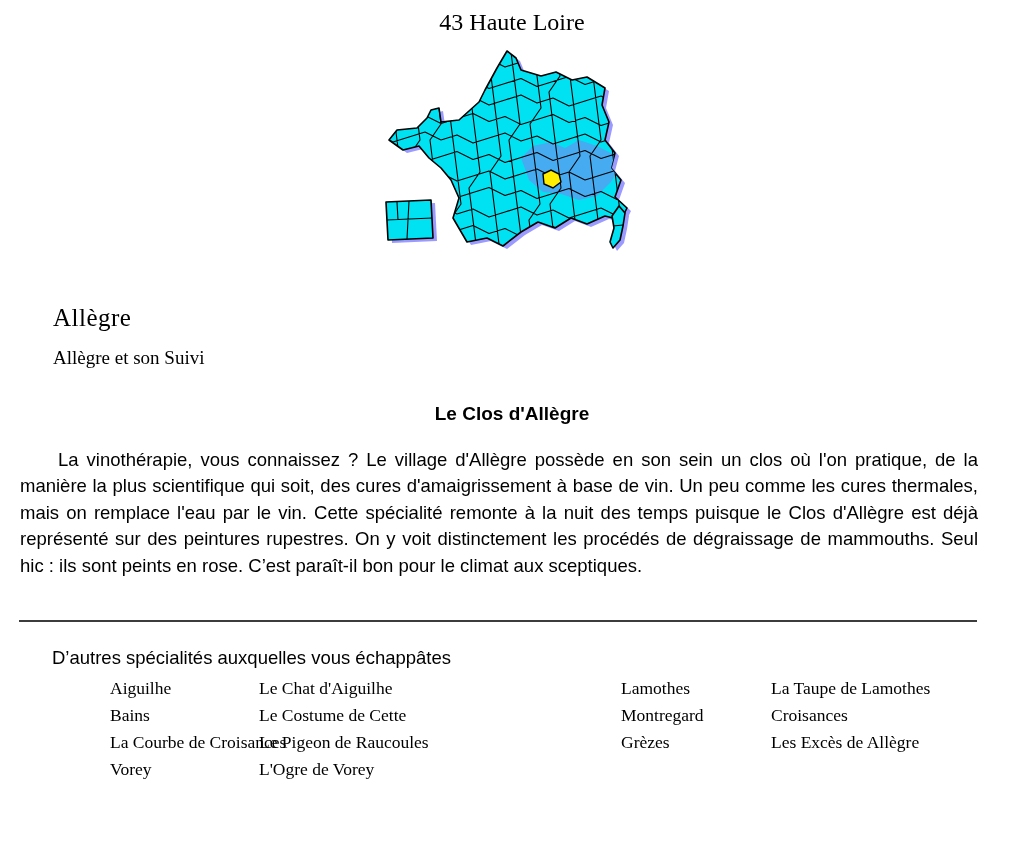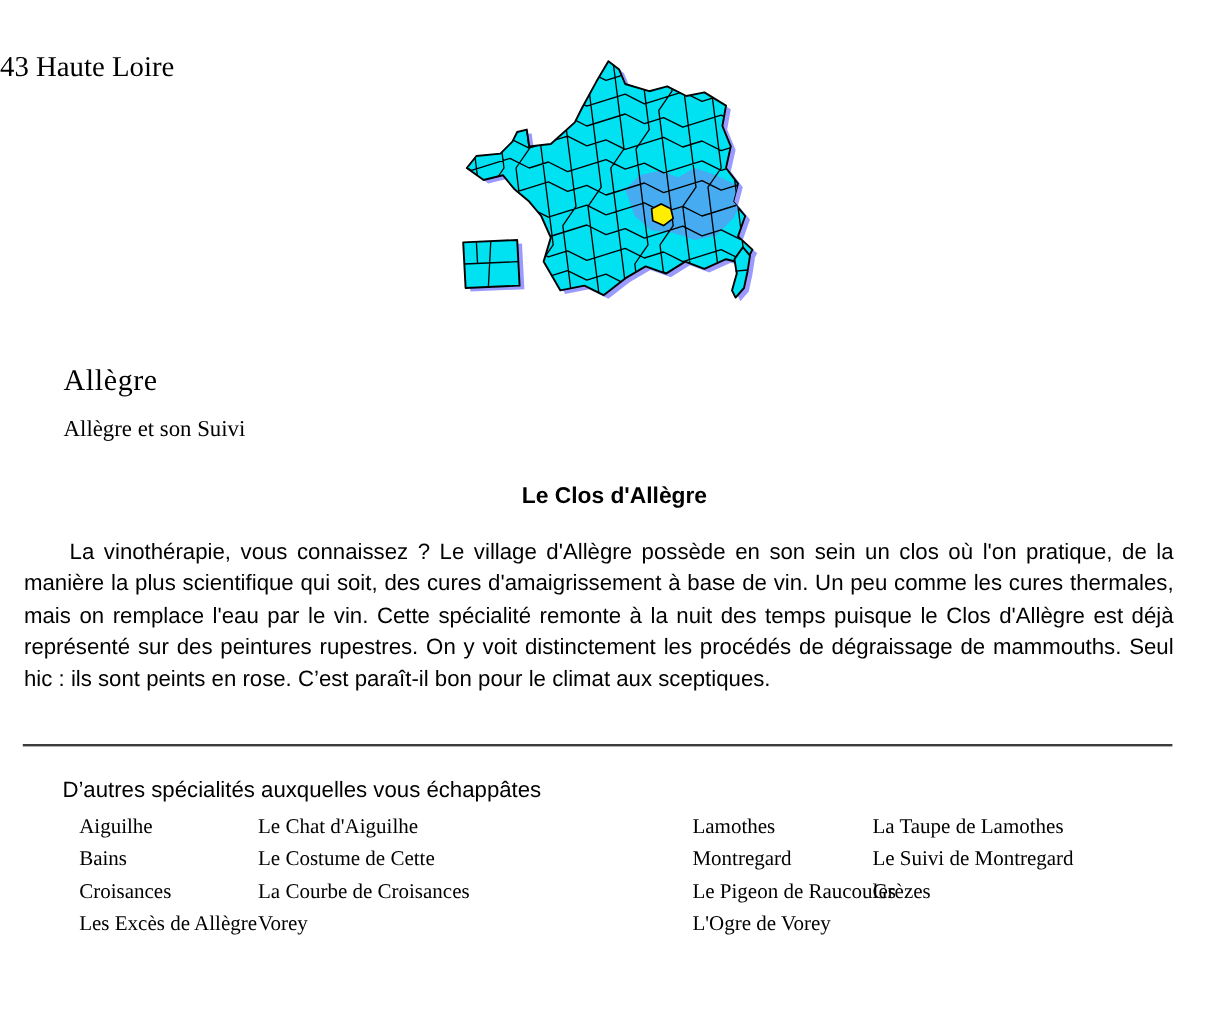--- a/index.html
+++ b/index.html
@@ -2,22 +2,22 @@
 <html><head>
 <meta charset="utf-8">
 <style>
   html,body{margin:0;padding:0;}
   body{
     width:1024px;height:862px;position:relative;background:#fff;overflow:hidden;
     font-family:"Liberation Serif", serif;color:#000;
   }
   .abs{position:absolute;}
   .page-title{
-    left:0;right:0;top:9px;
-    font-family:"Liberation Serif", serif;font-size:24px;margin-top:34px;
+    left:0;right:0;top:9px;text-align:center;
+    font-family:"Liberation Serif", serif;font-size:24px;
   }
   .map-wrap{left:383px;top:50px;width:266px;height:204px;}
   .map-wrap svg{display:block;width:266px;height:204px;}
   .land{fill:var(--map-land,#00e2f2);}
   .shadow{fill:var(--map-shadow,#9b9bff);}
   .region{fill:var(--map-region,#46abf0);}
   .highlight{fill:var(--map-highlight,#ffee00);stroke:#000;stroke-width:1.4;}
   .coast{stroke:var(--map-border,#000);stroke-width:1.6;stroke-linejoin:round;}
   .mesh{stroke:var(--map-border,#000);stroke-width:1.1;fill:none;stroke-linejoin:round;}
   .h1{
@@ -41,21 +41,21 @@
   }
   .spec-heading{
     left:52px;top:647px;
     font-family:"Liberation Sans", sans-serif;font-size:18.5px;
   }
   .spec-table{
     left:66px;top:676px;width:930px;
     display:grid;grid-template-columns:149px 362px 150px auto;
     font-family:"Liberation Serif", serif;font-size:17.5px;
   }
-  .spec-table .cell{height:27px;line-height:24px;white-space:nowrap;}
+  .spec-table .cell{height:27px;line-height:24px;white-space:nowrap;margin-left:44px;}
 </style>
 </head>
 <body style="--map-land: #00e2f2; --map-region: #46abf0; --map-highlight: #ffee00; --map-border: #000000; --map-shadow: #9b9bff;">
 
 <div class="abs page-title">43 Haute Loire</div>
 
 <div class="abs map-wrap">
   <svg viewBox="0 0 266 204" aria-hidden="true">
     <defs>
       <clipPath id="clip-fr">
@@ -97,21 +97,20 @@
 
 <div class="abs spec-table">
   <div class="cell">Aiguilhe</div>
   <div class="cell">Le Chat d'Aiguilhe</div>
   <div class="cell">Lamothes</div>
   <div class="cell">La Taupe de Lamothes</div>
 
   <div class="cell">Bains</div>
   <div class="cell">Le Costume de Cette</div>
   <div class="cell">Montregard</div>
-  <div class="cell">Le Suivi de Montregard</div>
 
   <div class="cell">Croisances</div>
   <div class="cell">La Courbe de Croisances</div>
   <div class="cell">Le Pigeon de Raucoules</div>
 
   <div class="cell">Grèzes</div>
   <div class="cell">Les Excès de Allègre</div>
   <div class="cell">Vorey</div>
   <div class="cell">L'Ogre de Vorey</div>
 </div>

